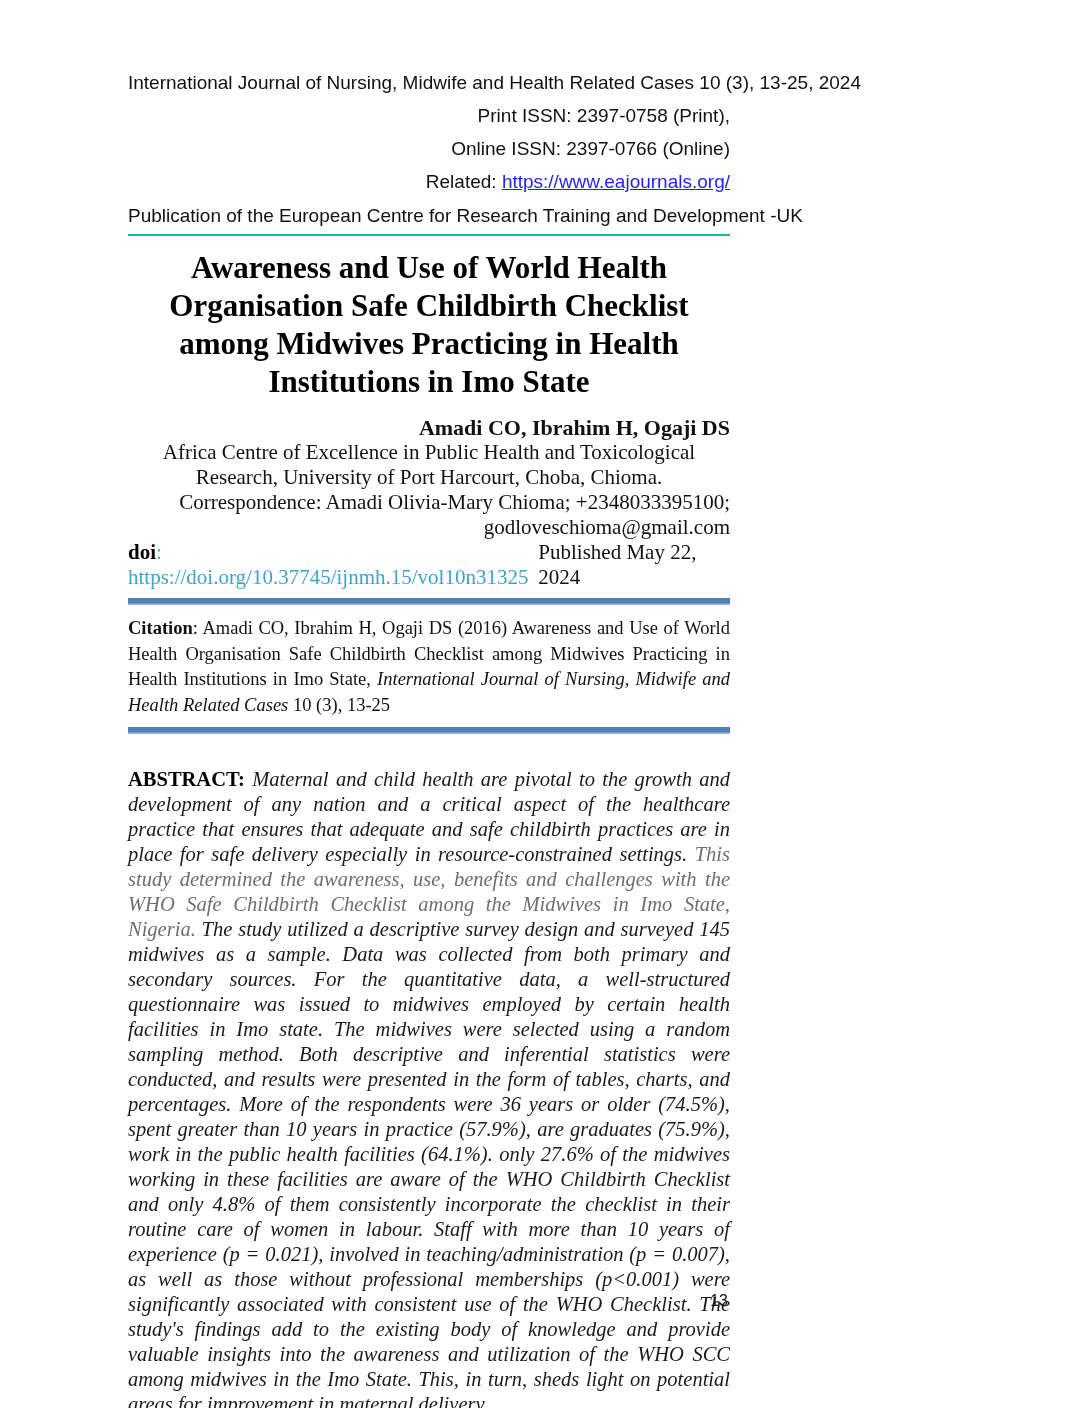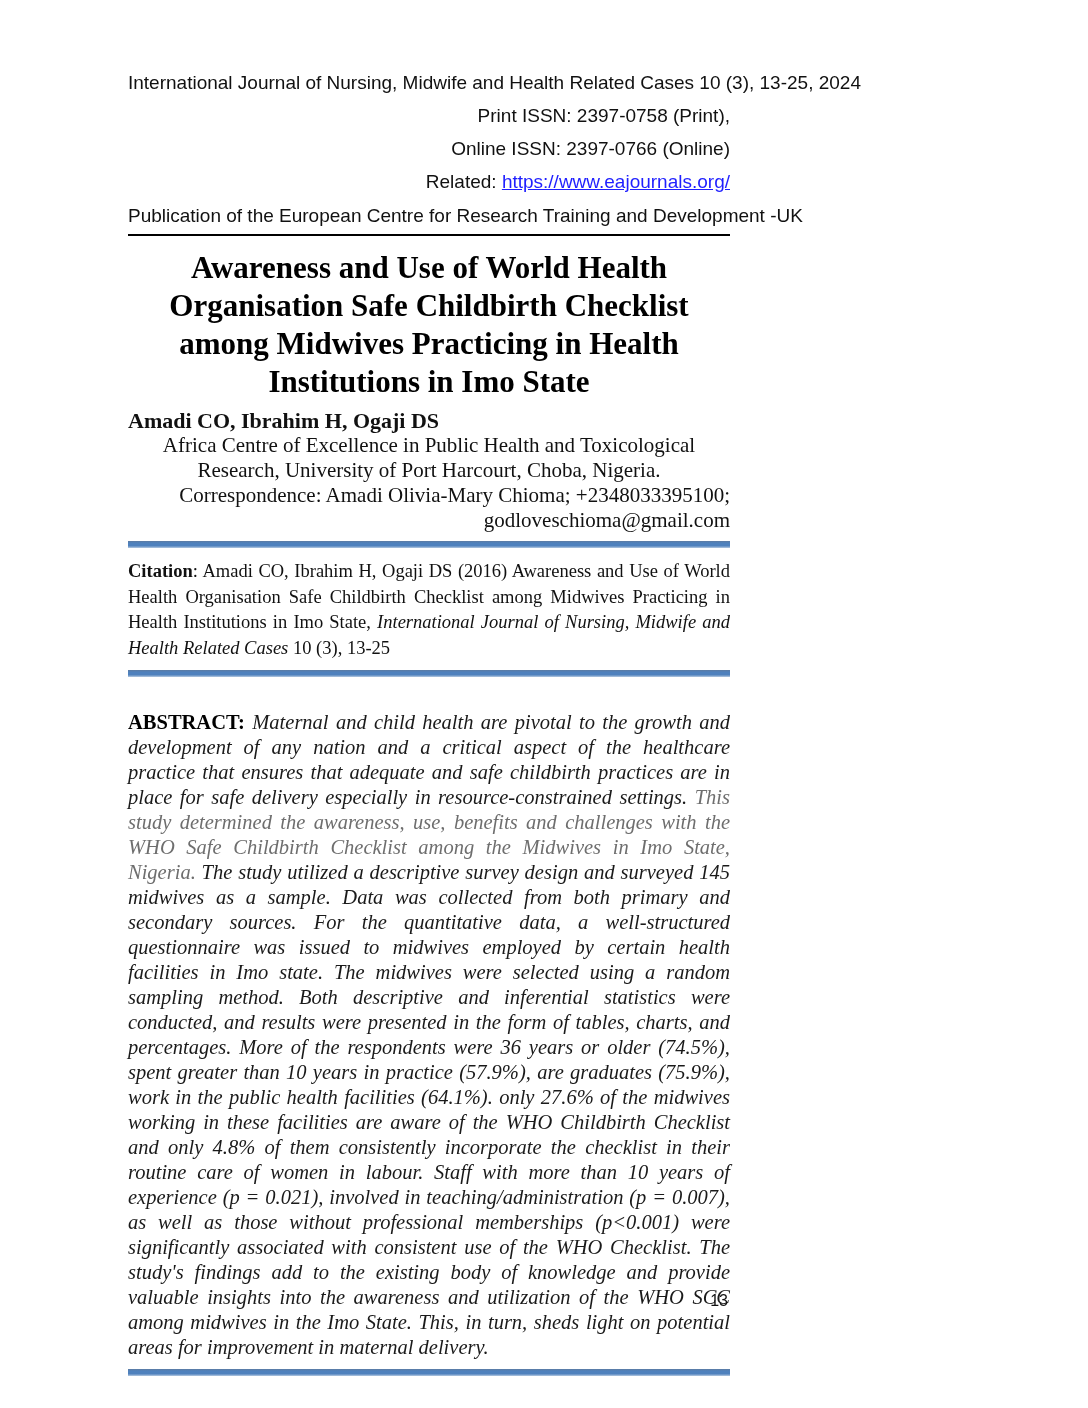--- a/index.html
+++ b/index.html
@@ -26,38 +26,38 @@
     text-align: right;
     color: #111111;
   }
   .jheader .hline { white-space: nowrap; }
   .weblink {
     color: #1f1fff;
     text-decoration: underline;
     cursor: pointer;
   }
   .publication {
-    border-bottom: 2px solid #000000;
+    border-bottom: 2px solid #14b8a6;
     padding-bottom: 2px;
     margin-top: 1px;
   }
   
   .title {
     margin-top: 13px;
     font-size: 31px;
     font-weight: bold;
     line-height: 38px;
     text-align: center;
     color: #000000;
   }
   .authors {
-    margin-top: 7px;
+    margin-top: 14px;
     font-size: 22px;
     font-weight: bold;
-    text-align: left;
+    text-align: right;
     line-height: 25px;
   }
   .affiliation {
     font-size: 21px;
     text-align: center;
     line-height: 25px;
   }
   .correspondence {
     font-size: 21px;
     text-align: right;
@@ -136,23 +136,27 @@
     <div class="hline">International Journal of Nursing, Midwife and Health Related Cases 10 (3), 13-25, 2024</div>
     <div class="hline">Print ISSN: 2397-0758 (Print),</div>
     <div class="hline">Online ISSN: 2397-0766 (Online)</div>
     <div class="hline"><span>Related: </span><a class="weblink" href="#">https://www.eajournals.org/</a></div>
     <div class="hline publication">Publication of the European Centre for Research Training and Development -UK</div>
   </header>
 
   <h1 class="title">Awareness and Use of World Health Organisation Safe Childbirth Checklist among Midwives Practicing in Health Institutions in Imo State</h1>
 
   <div class="authors">Amadi CO, Ibrahim H, Ogaji DS</div>
-  <div class="affiliation">Africa Centre of Excellence in Public Health and Toxicological Research, University of Port Harcourt, Choba, Nigeria.</div>
+  <div class="affiliation">Africa Centre of Excellence in Public Health and Toxicological Research, University of Port Harcourt, Choba, Chioma.</div>
   <div class="correspondence">Correspondence: Amadi Olivia-Mary Chioma; +2348033395100; godloveschioma@gmail.com</div>
 
+  <div class="doi-row">
+    <div><span class="doi-label">doi</span><span class="doi-link">: </span><a class="doi-link" href="#">https://doi.org/10.37745/ijnmh.15/vol10n31325</a></div>
+    <div class="published">Published May 22, 2024</div>
+  </div>
 
   <div class="bluebar bar-top"></div>
 
   <p class="citation"><span class="bold">Citation</span><span>: Amadi CO, Ibrahim H, Ogaji DS (2016) Awareness and Use of World Health Organisation Safe Childbirth Checklist among Midwives Practicing in Health Institutions in Imo State, </span><span class="italic">International Journal of Nursing, Midwife and Health Related Cases</span><span> 10 (3), 13-25</span></p>
 
   <div class="bluebar bar-citation"></div>
 
   <p class="abstract"><span class="abs-label">ABSTRACT:</span><span> Maternal and child health are pivotal to the growth and development of any nation and a critical aspect of the healthcare practice that ensures that adequate and safe childbirth practices are in place for safe delivery especially in resource-constrained settings. </span><span class="gray">This study determined the awareness, use, benefits and challenges with the WHO Safe Childbirth Checklist among the Midwives in Imo State, Nigeria. </span><span>The study utilized a descriptive survey design and surveyed 145 midwives as a sample. Data was collected from both primary and secondary sources. For the quantitative data, a well-structured questionnaire was issued to midwives employed by certain health facilities in Imo state. The midwives were selected using a random sampling method. Both descriptive and inferential statistics were conducted, and results were presented in the form of tables, charts, and percentages. More of the respondents were 36 years or older (74.5%), spent greater than 10 years in practice (57.9%), are graduates (75.9%), work in the public health facilities (64.1%). only 27.6% of the midwives working in these facilities are aware of the WHO Childbirth Checklist and only 4.8% of them consistently incorporate the checklist in their routine care of women in labour. Staff with more than 10 years of experience (p = 0.021), involved in teaching/administration (p = 0.007), as well as those without professional memberships (p&lt;0.001) were significantly associated with consistent use of the WHO Checklist. The study's findings add to the existing body of knowledge and provide valuable insights into the awareness and utilization of the WHO SCC among midwives in the Imo State. This, in turn, sheds light on potential areas for improvement in maternal delivery.</span></p>
 
 

